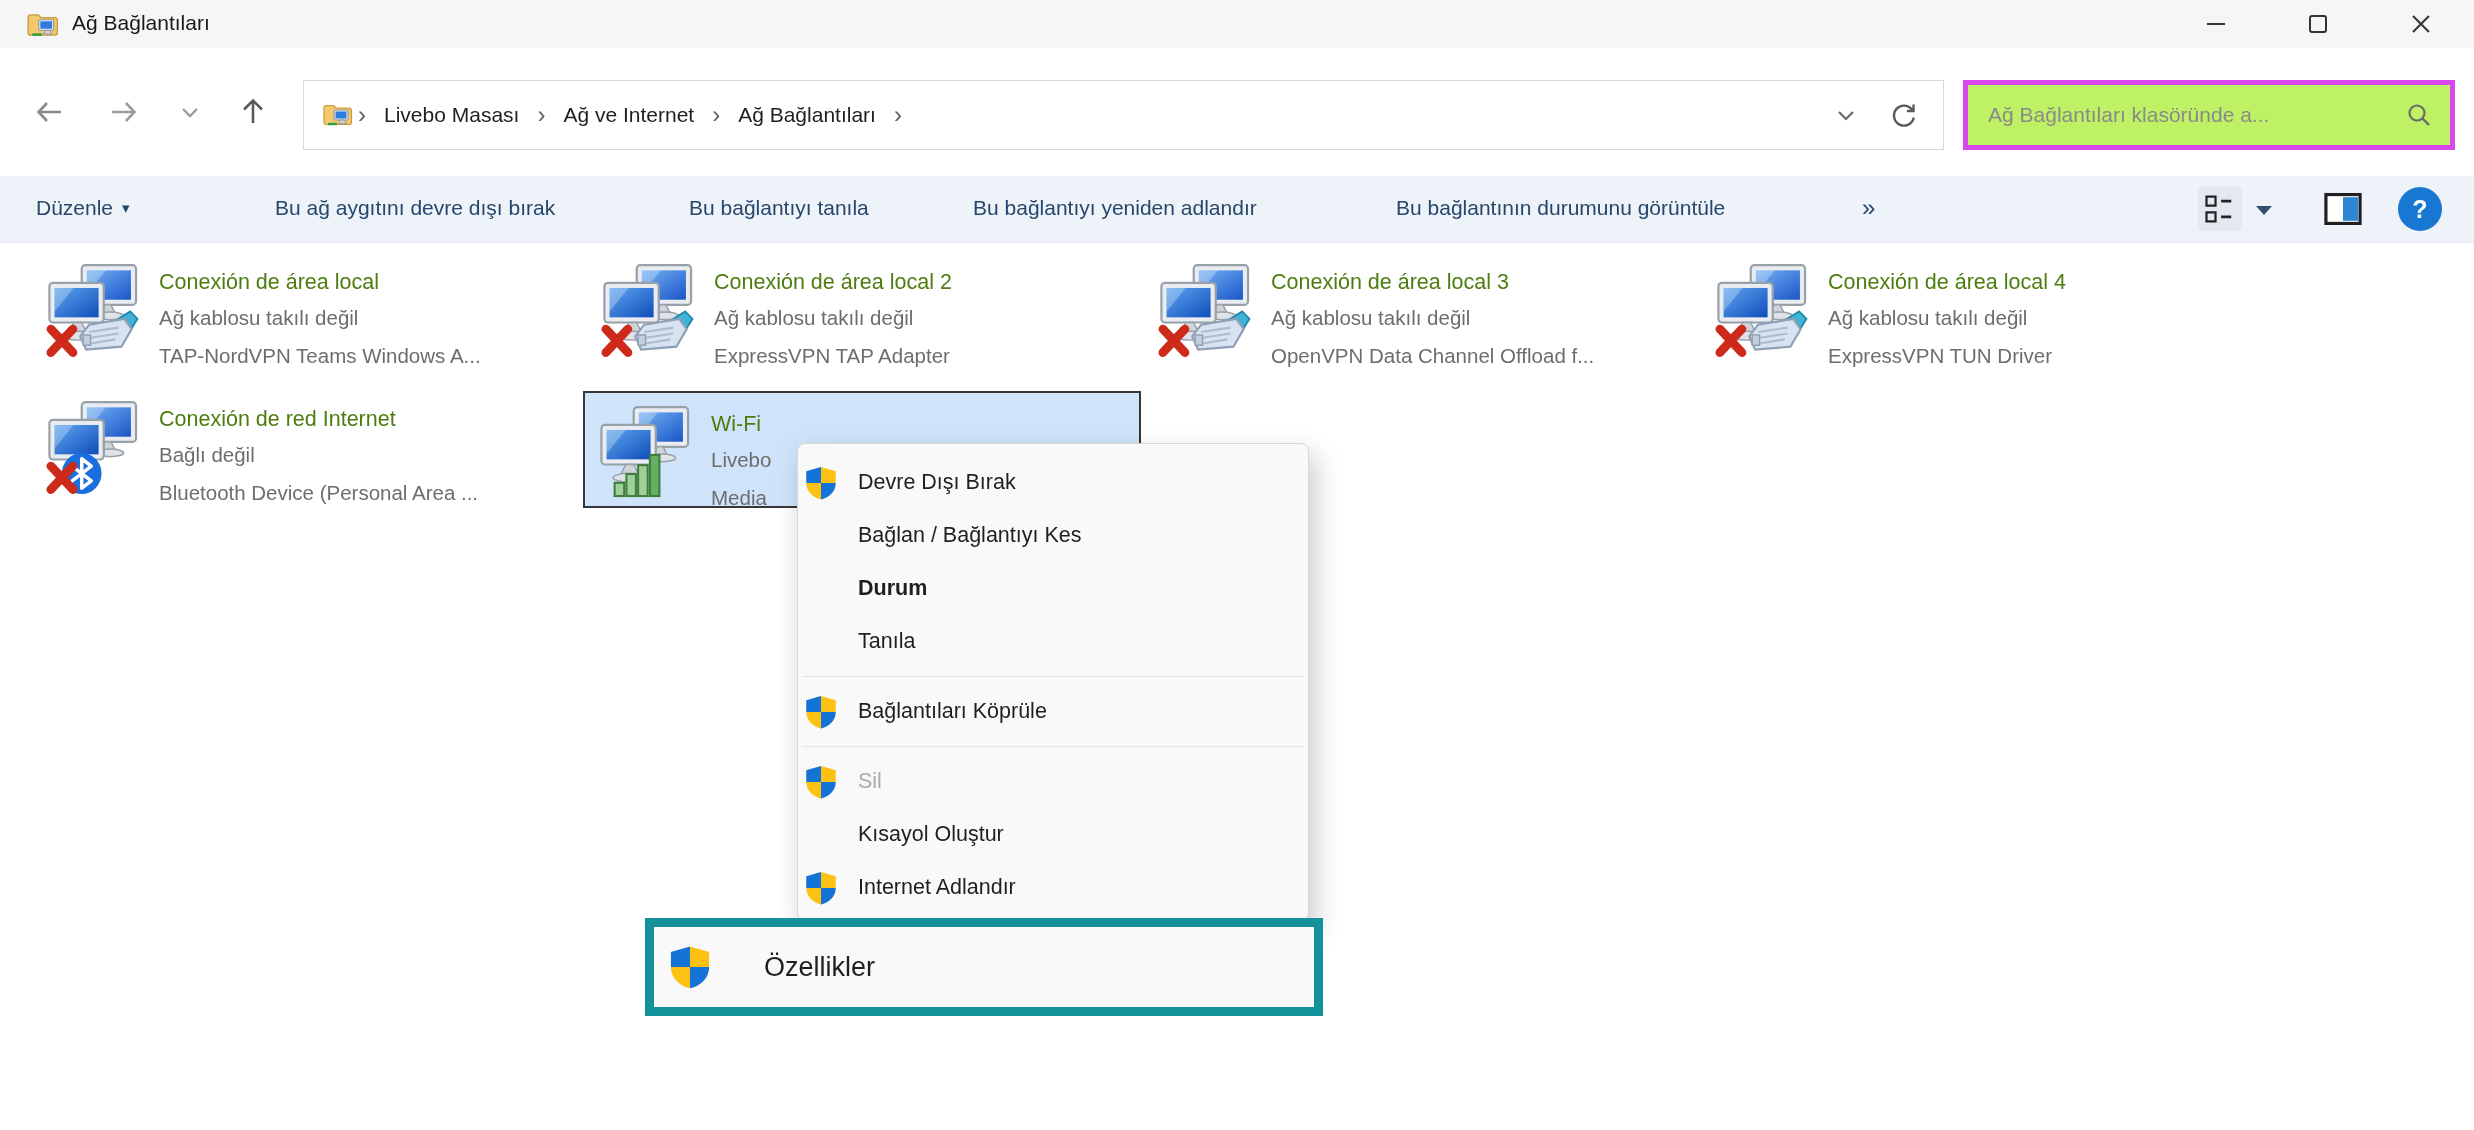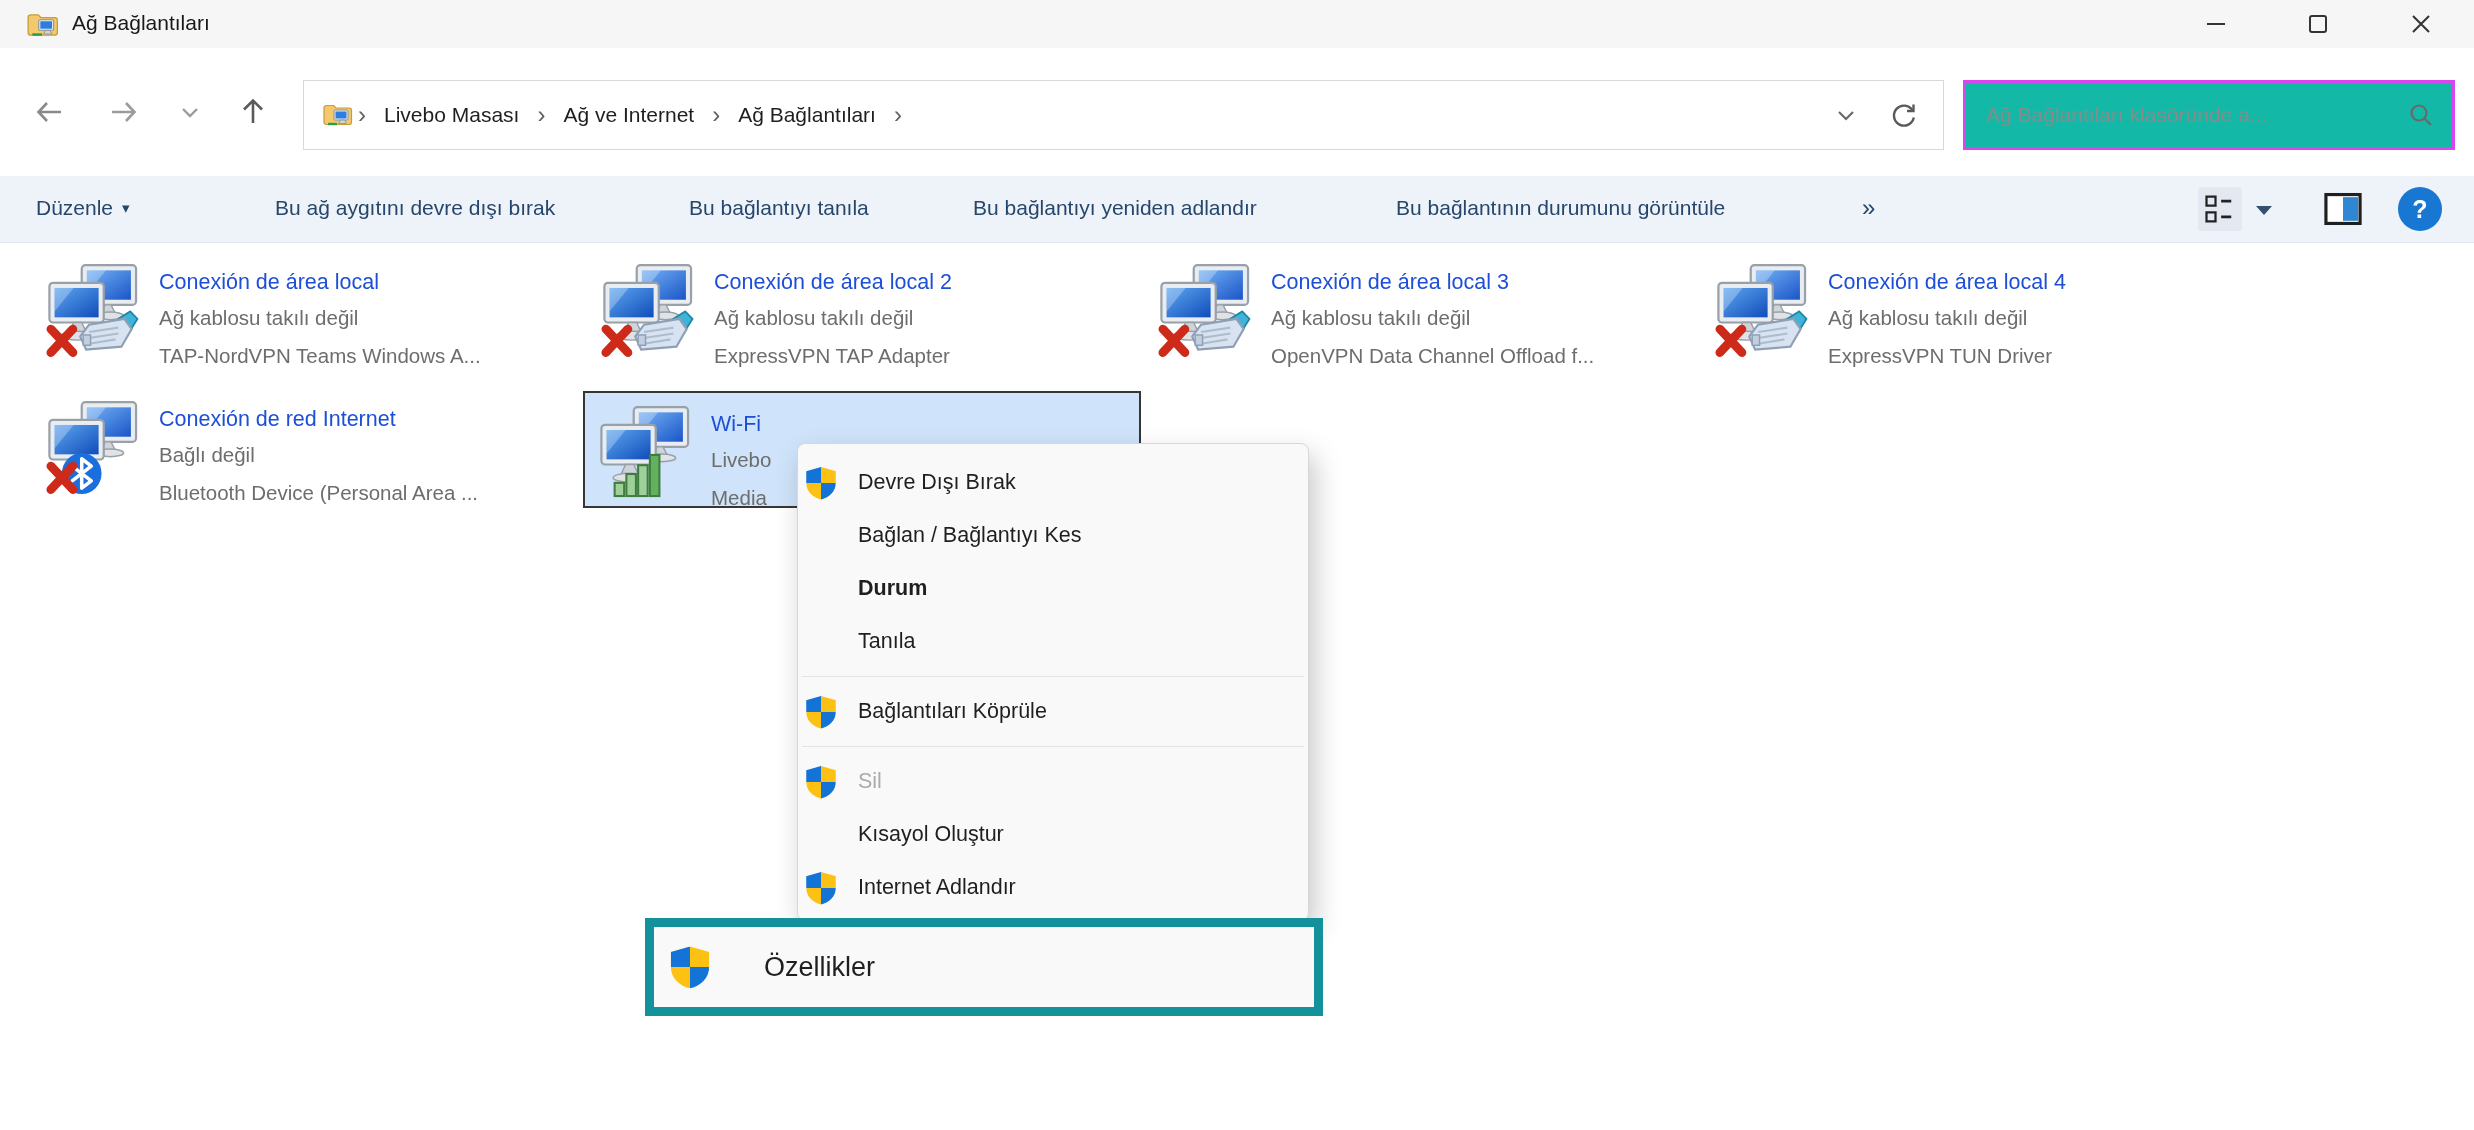--- a/index.html
+++ b/index.html
@@ -19,42 +19,42 @@
   .navbar { position:absolute; left:0; top:48px; width:2474px; height:128px; background:#ffffff; }
   .navicon { position:absolute; top:44px; width:40px; height:40px; display:flex;
              align-items:center; justify-content:center; }
   .addressbar { position:absolute; left:303px; top:32px; width:1641px; height:70px;
                 border:1px solid #d9d9d9; background:#ffffff; display:flex; align-items:center; }
   .addr-folder { width:32px; height:32px; margin-left:18px; flex:0 0 auto; }
   .crumb { font-size:21px; color:#1f1f1f; margin:0 14px; white-space:nowrap; }
   .crumb-sep { font-size:24px; color:#5f5f5f; margin:0 4px; }
   .addr-right { margin-left:auto; display:flex; align-items:center; gap:26px; padding-right:22px; }
   .searchbox { position:absolute; left:1963px; top:32px; width:492px; height:70px;
-               border:3px solid #d946ef; background:#14b8a6; display:flex; align-items:center; }
+               border:5px solid #d946ef; background:#bef264; display:flex; align-items:center; }
   .searchbox input { flex:1; border:none; outline:none; font-size:21px; color:#444;
                      padding-left:20px; background:transparent;
                      font-family:"Liberation Sans","DejaVu Sans",sans-serif; }
   .searchbox input::placeholder { color:#8a8a8a; opacity:1; }
   .search-glyph { flex:0 0 auto; margin-right:16px; }
 
   
   .toolbar { position:absolute; left:0; top:176px; width:2474px; height:67px;
              background:#eef2f9; border-bottom:1px solid #e0e5ee; }
   .tool-cmd { position:absolute; top:0; height:64px; display:flex; align-items:center;
               font-size:21px; color:#26476b; white-space:nowrap; cursor:default; }
   .tool-caret { font-size:15px; color:#26476b; margin-left:9px; }
   .tool-iconbtn { position:absolute; top:11px; display:flex; align-items:center; justify-content:center; }
   .view-btn-bg { background:#e4e9f1; border-radius:4px; padding:4px; }
   .help-circle { width:44px; height:44px; border-radius:50%; background:#1777d2; color:#ffffff;
                  font-size:25px; font-weight:bold; display:flex; align-items:center; justify-content:center; }
 
   
   .conn { position:absolute; display:flex; gap:20px; width:552px; }
   .conn-svg { width:94px; height:94px; flex:0 0 auto; }
-  .conn-name { font-size:21.5px; color:#1d4ed8; line-height:33px; margin-top:3px; white-space:nowrap; }
+  .conn-name { font-size:21.5px; color:#4d7c0f; line-height:33px; margin-top:3px; white-space:nowrap; }
   .conn-sub  { font-size:20.5px; color:#6d6d6d; line-height:37.5px; white-space:nowrap; }
   .conn.selected { left:583px; top:391px; width:558px; height:117px;
                    background:#cfe4fa; border:2px solid #363636; padding:12px 0 0 12px; }
 
   
   .context-menu { position:absolute; left:797px; top:443px; width:512px; height:478px;
                   background:#f9f9f9; border:1px solid #d7d7d7; border-radius:8px;
                   box-shadow:6px 12px 28px rgba(0,0,0,.22); padding-top:12px; z-index:10; }
   .menu-item { height:53px; display:flex; align-items:center; padding:0 6px;
                font-size:21.5px; color:#1f1f1f; cursor:default; }

